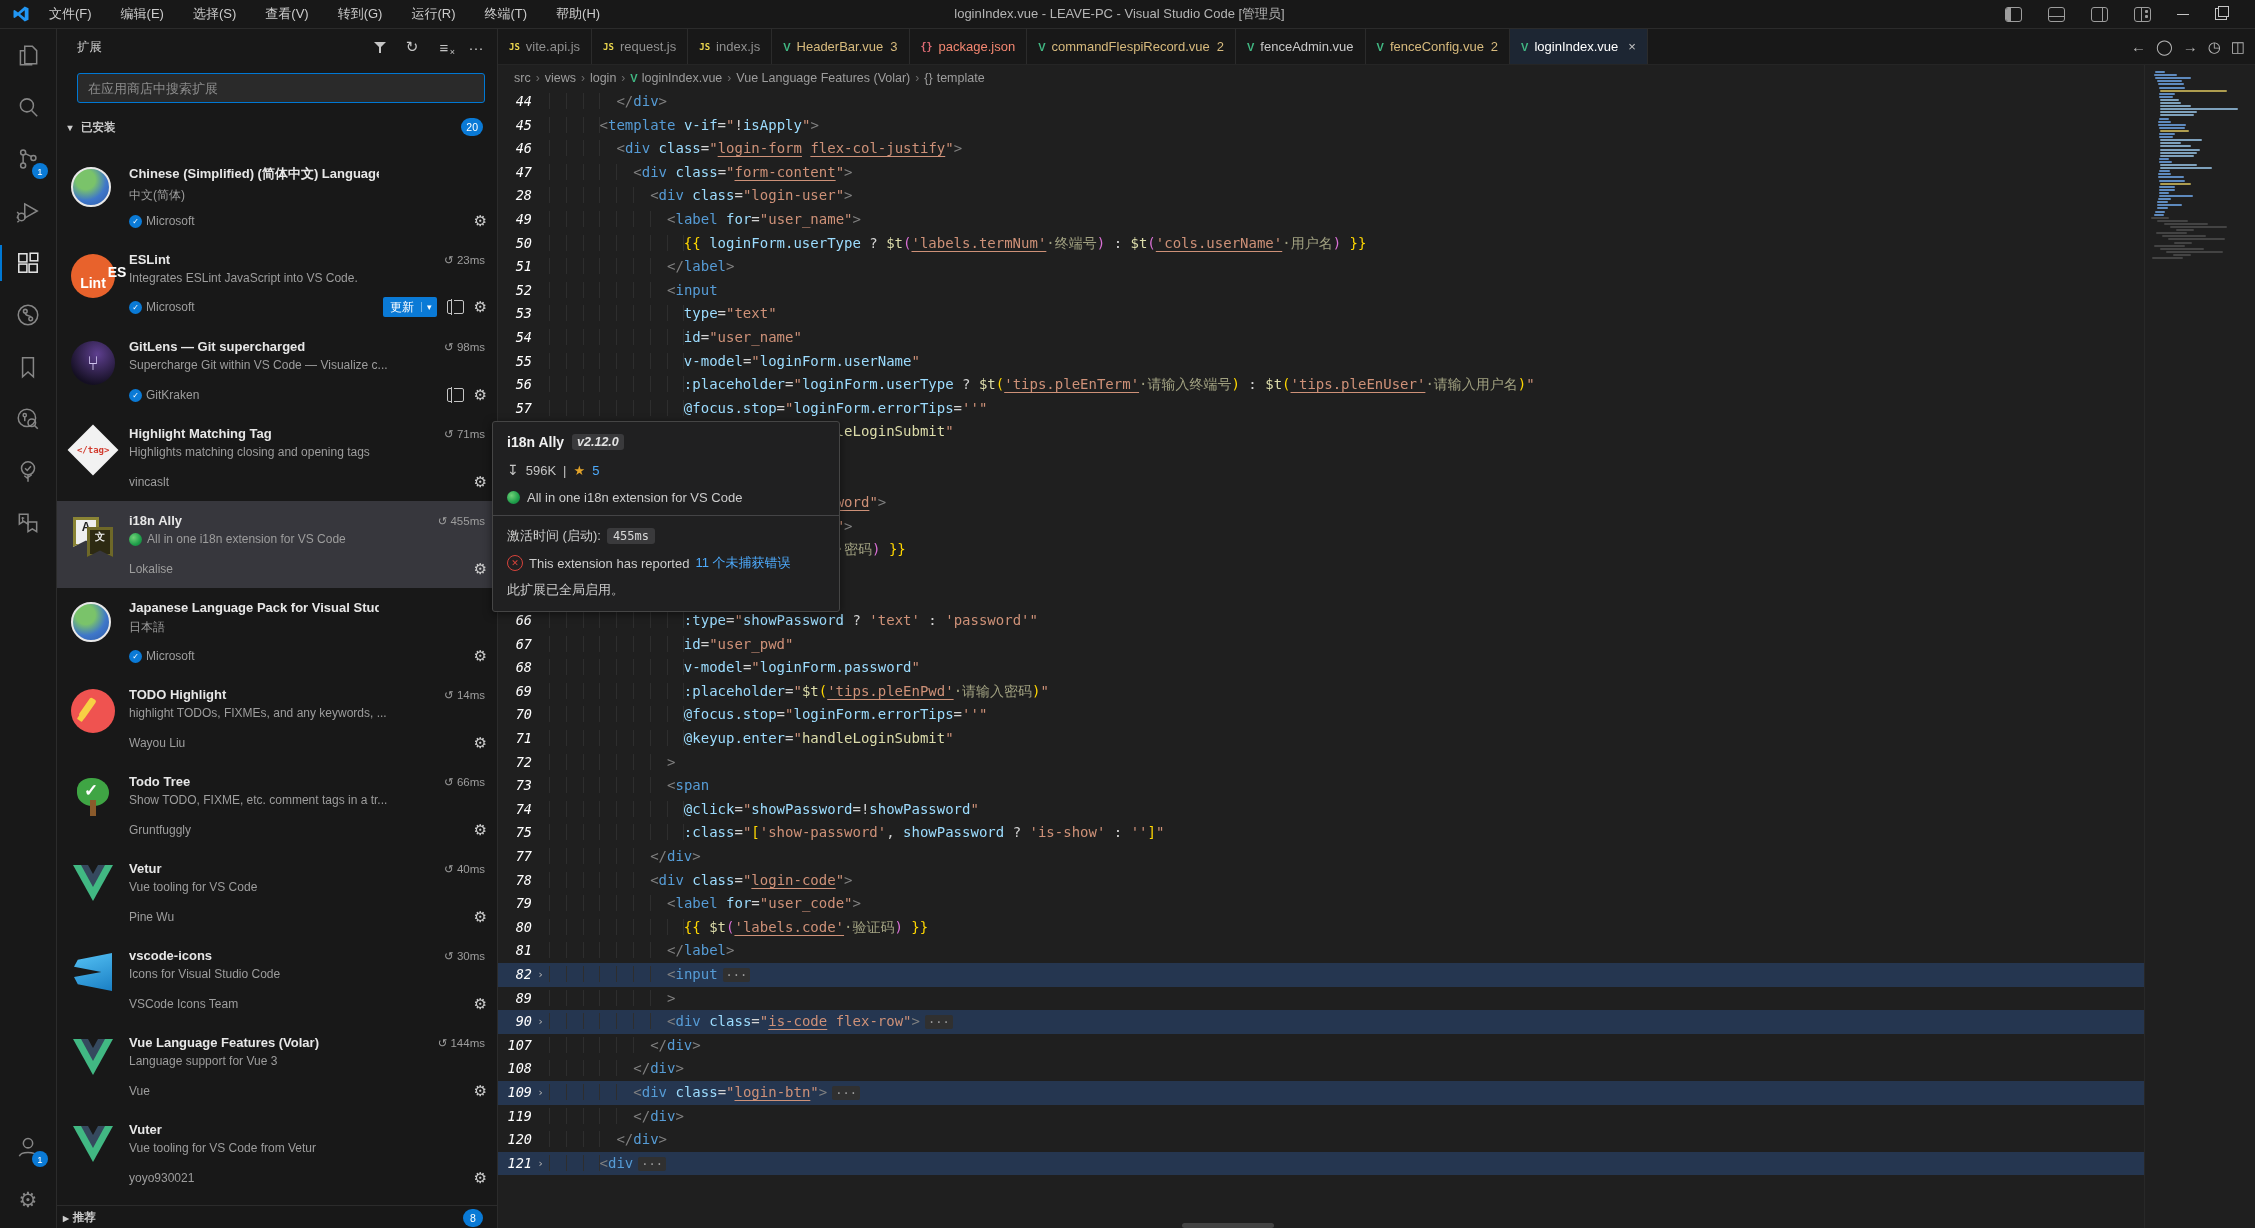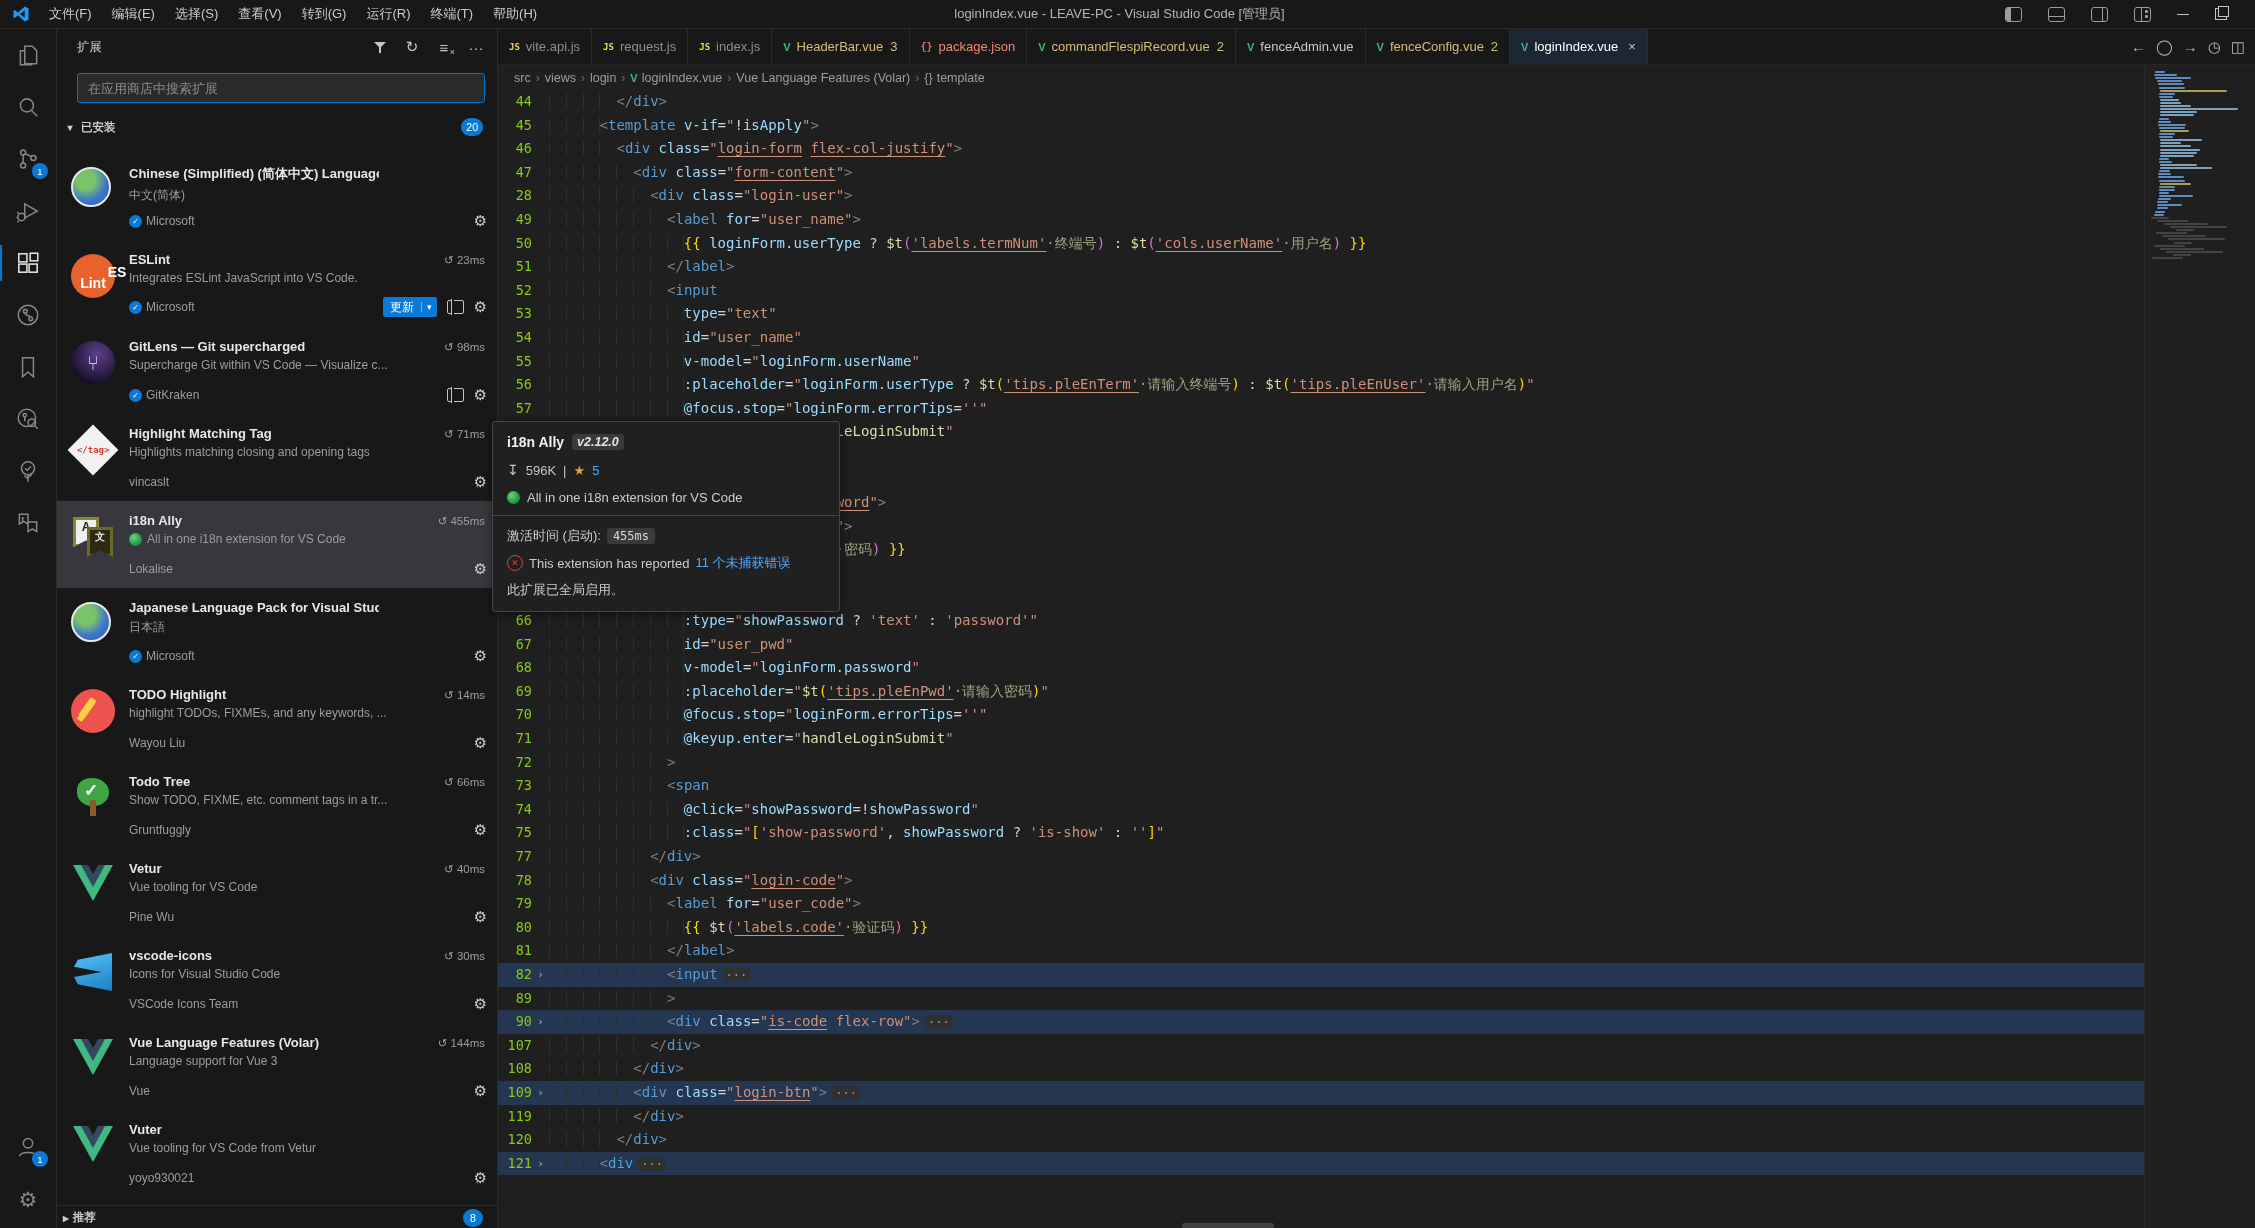--- a/index.html
+++ b/index.html
@@ -1,21 +1,21 @@
 <!DOCTYPE html>
 <html><head>
 <meta charset="utf-8">
 <style>
   html,body{margin:0;padding:0;}
   body{width:2255px;height:1228px;position:relative;background:#181818;color:#cccccc;
        font-family:"Liberation Sans",sans-serif;overflow:hidden;-webkit-font-smoothing:antialiased;}
   
   .titlebar{height:28px;background:#181818;border-bottom:1px solid #2b2b2b;display:flex;align-items:center;position:relative;}
   .vscode-logo{width:18px;height:18px;margin:0 10px 0 12px;}
-  .menus{display:flex;gap:2px;}
+  .menus{display:flex;gap:11px;}
   .menu-item{padding:3px 9px;font-size:13px;color:#cccccc;border-radius:4px;cursor:default;}
   .win-title{position:absolute;left:0;right:16px;text-align:center;font-size:13px;color:#b5b5b5;pointer-events:none;}
   .win-controls{position:absolute;right:0;top:0;height:28px;display:flex;align-items:center;gap:26px;padding-right:28px;}
   .layout-ico{width:15px;height:13px;border:1px solid #9d9d9d;border-radius:3px;position:relative;}
   .layout-ico.left::before{content:"";position:absolute;left:0;top:0;bottom:0;width:5px;background:#9d9d9d;border-radius:2px 0 0 2px;}
   .layout-ico.bottom::before{content:"";position:absolute;left:0;right:0;bottom:0;height:4px;border-top:1px solid #9d9d9d;}
   .layout-ico.right::before{content:"";position:absolute;right:4px;top:0;bottom:0;border-left:1px solid #9d9d9d;}
   .layout-ico.grid::before{content:"";position:absolute;left:6px;top:0;bottom:0;border-left:1px solid #9d9d9d;}
   .layout-ico.grid::after{content:"";position:absolute;right:2px;top:2px;width:3px;height:3px;box-shadow:0 5px 0 #9d9d9d;background:#9d9d9d;border-radius:1px;}
   .min-ico{width:12px;height:1px;background:#c5c5c5;}
@@ -107,21 +107,21 @@
   .fi-vue{color:#41b883;font-size:11px;font-weight:bold;}
   .fi-json{color:#e06c75;font-size:10px;font-weight:bold;font-family:"DejaVu Sans Mono",monospace;}
   .tab-actions{margin-left:auto;display:flex;align-items:center;gap:10px;padding:0 10px;color:#b5b5b5;font-size:15px;}
   .tab-actions span{cursor:pointer;}
   .breadcrumb{height:26px;display:flex;align-items:center;gap:5px;padding-left:16px;font-size:12.5px;color:#9d9d9d;background:#1f1f1f;}
   .breadcrumb .sep{color:#6e6e6e;font-size:12px;}
   .breadcrumb .crumb{cursor:pointer;display:flex;align-items:center;gap:4px;}
   .code-area{position:absolute;top:61px;left:0;right:110px;bottom:8px;overflow:hidden;font-family:"DejaVu Sans Mono",monospace;font-size:14px;}
   .code-row{height:23.6px;line-height:23.6px;display:flex;white-space:pre;position:relative;}
   .code-row.hl{background:#253650;}
-  .ln{width:34px;flex:none;text-align:right;color:#84cc16;font-size:13.5px;}
+  .ln{width:34px;flex:none;text-align:right;color:#ffffff;font-size:13.5px;font-style:italic;}
   .foldc{width:17px;flex:none;text-align:center;color:#b5b5b5;font-size:11px;}
   .codetxt{flex:1;overflow:hidden;}
   .ind{background-image:repeating-linear-gradient(90deg,#2e2e2e 0 1px,transparent 1px 16.8px);}
   .c-p{color:#808080}.c-t{color:#569cd6}.c-a{color:#9cdcfe}.c-s{color:#ce9178}
   .c-u{color:#ce9178;text-decoration:underline;text-underline-offset:3px;}
   .c-k{color:#ce9178;text-decoration:underline;text-underline-offset:3px;}
   .c-n{color:#a0a080}.c-g{color:#ffd700}.c-m{color:#da70d6}.c-f{color:#dcdcaa}
   .c-v{color:#9cdcfe}.c-o{color:#d4d4d4}
   .c-d{color:#9a9a9a;background:#303030;border-radius:2px;padding:0 3px;margin-left:5px;font-size:12px;}
   .minimap{position:absolute;top:36px;right:0;width:110px;bottom:0;background:#1f1f1f;border-left:1px solid #282828;}

